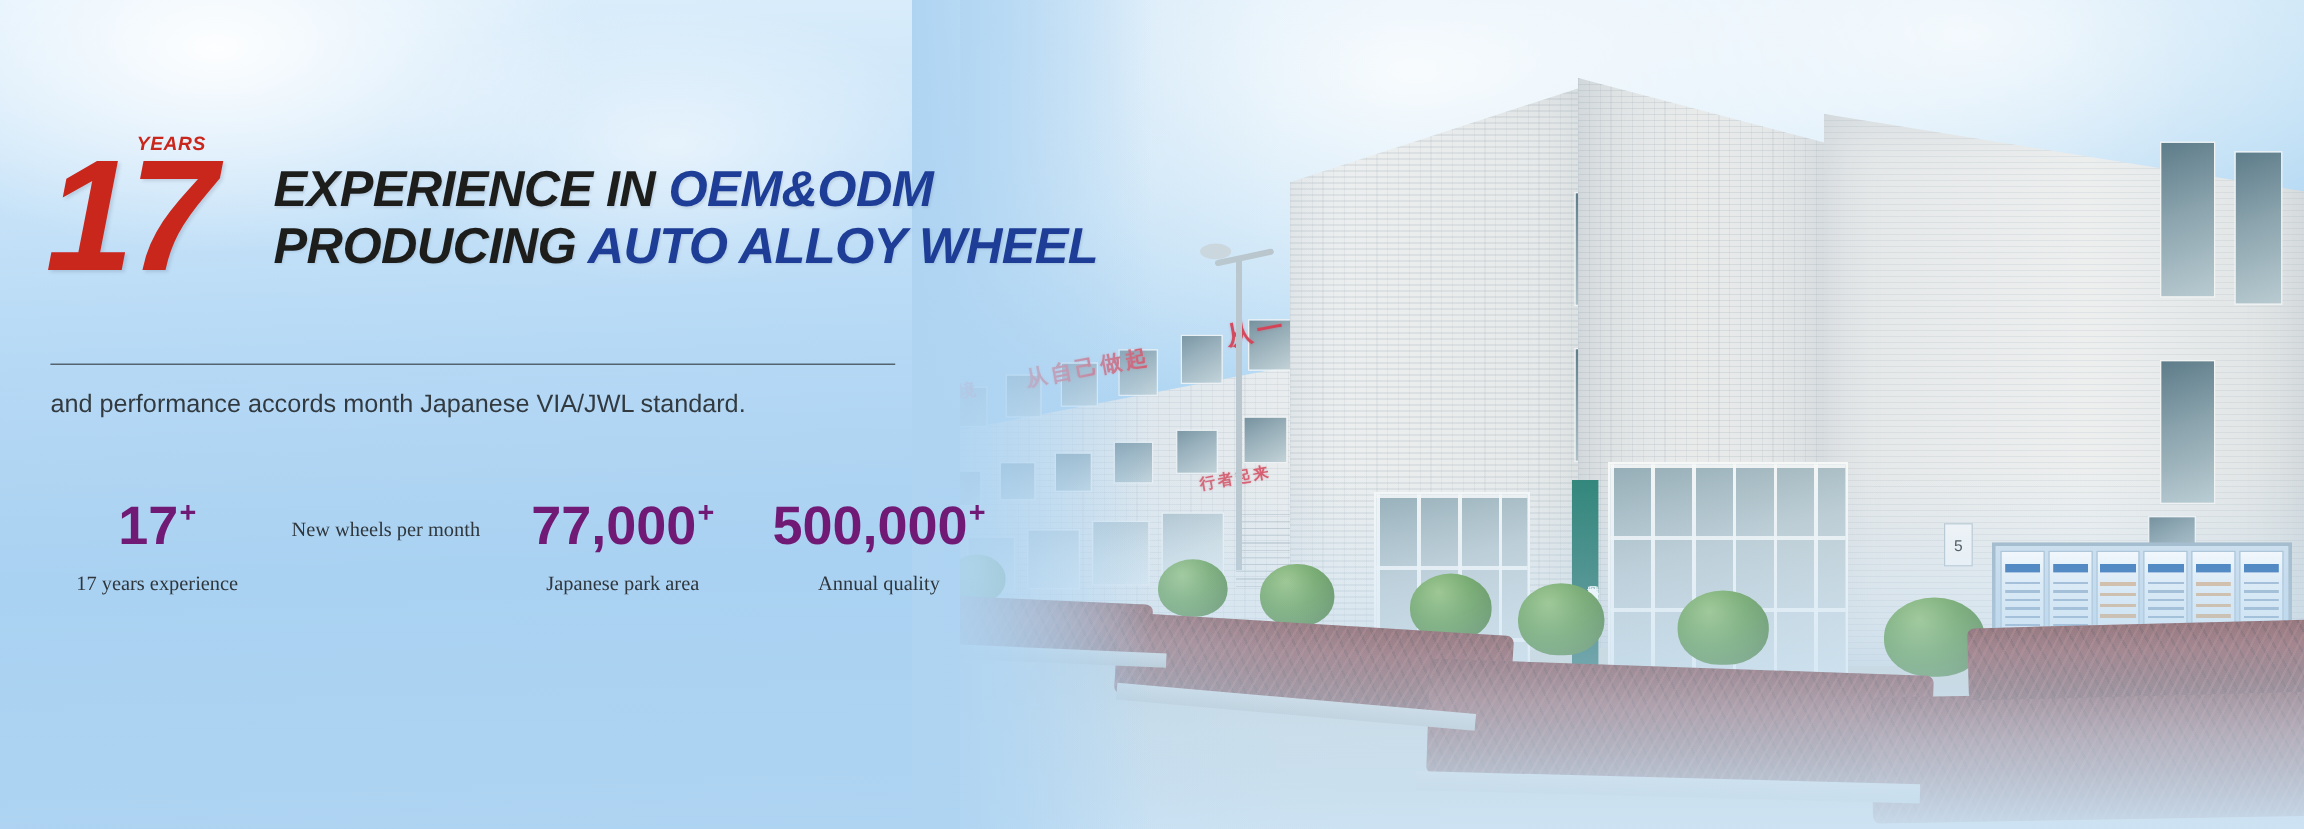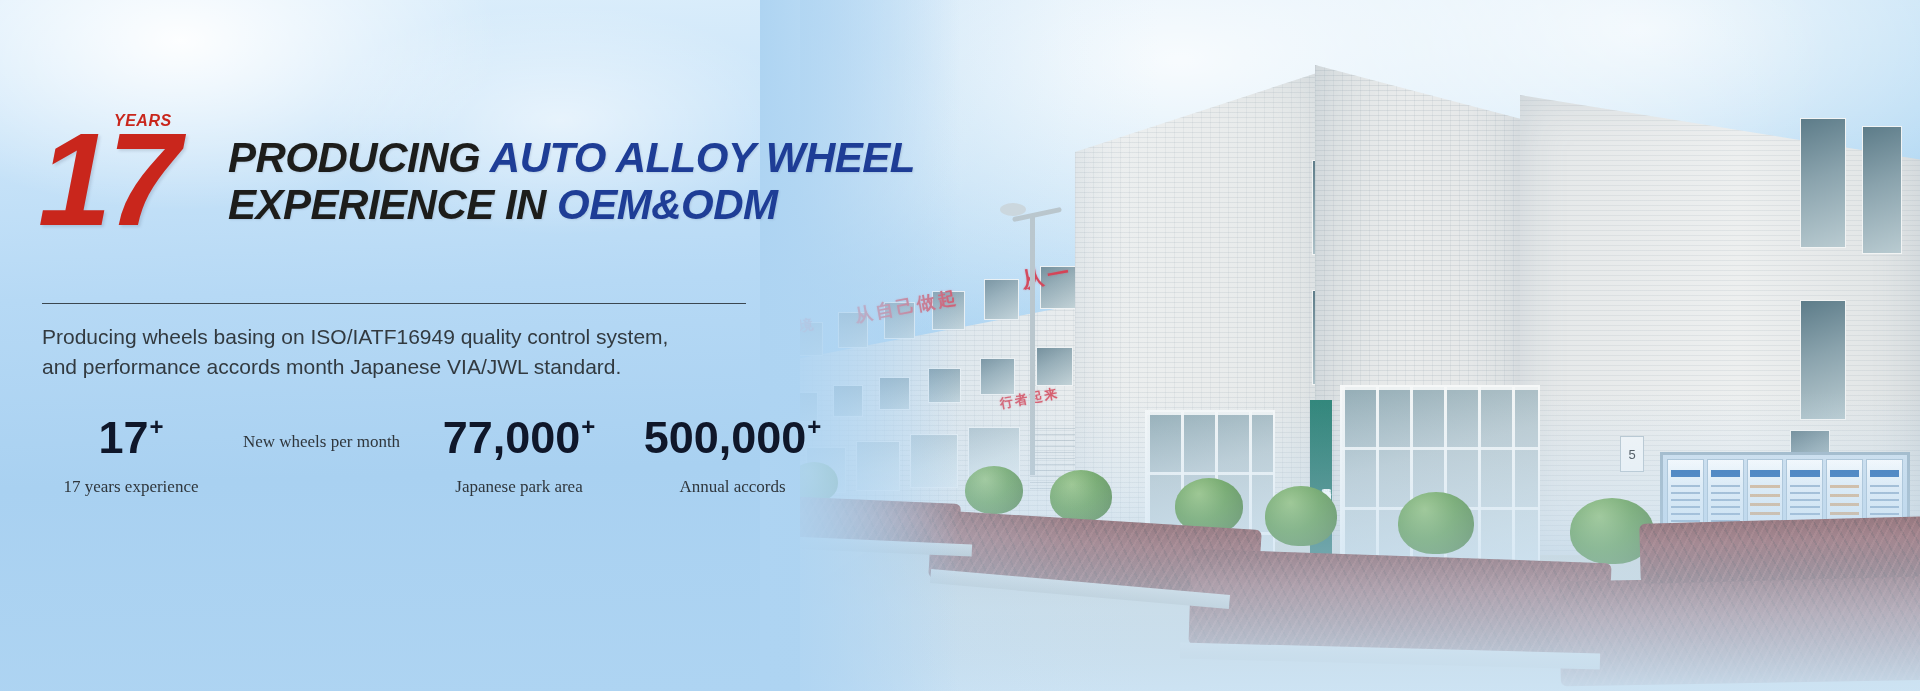--- a/index.html
+++ b/index.html
@@ -421,21 +421,21 @@
     left: 40px;
     top: 415px;
     display: flex;
     align-items: flex-start;
   }
   .stat {
     text-align: center;
     padding: 0 8px;
   }
   .stat-value {
-    color: #0f172a;
+    color: #701a75;
     font-size: 45px;
     font-weight: 700;
     line-height: 1;
     white-space: nowrap;
     font-family: "Liberation Sans", sans-serif;
   }
   .stat-value .plus {
     font-size: 24px;
     vertical-align: 18px;
     font-weight: 700;
@@ -558,29 +558,28 @@
   <div class="content">
 
     <div class="headline-row">
 
       <div class="years-lockup">
         <div class="years-label">YEARS</div>
         <div class="years-number">17</div>
       </div>
 
       <div class="headline">
+        <div class="headline-line"><span class="tx-dark">EXPERIENCE IN </span><span class="tx-blue">OEM&amp;ODM</span></div>
         <div class="headline-line"><span class="tx-dark">PRODUCING </span><span class="tx-blue">AUTO ALLOY WHEEL</span></div>
-        <div class="headline-line"><span class="tx-dark">EXPERIENCE IN </span><span class="tx-blue">OEM&amp;ODM</span></div>
       </div>
     </div>
 
     <div class="divider"></div>
 
     <div class="lede">
-      <div>Producing wheels basing on ISO/IATF16949 quality control system,</div>
       <div>and performance accords month Japanese VIA/JWL standard.</div>
     </div>
 
     <div class="stats">
 
       <div class="stat" style="width:166px;">
         <div class="stat-value"><span>17</span><span class="plus">+</span></div>
         <div class="stat-label">17 years experience</div>
       </div>
 
@@ -588,18 +587,18 @@
         <div class="stat-label">New wheels per month</div>
       </div>
 
       <div class="stat" style="width:180px;">
         <div class="stat-value"><span>77,000</span><span class="plus">+</span></div>
         <div class="stat-label">Japanese park area</div>
       </div>
 
       <div class="stat" style="width:215px;">
         <div class="stat-value"><span>500,000</span><span class="plus">+</span></div>
-        <div class="stat-label">Annual accords</div>
+        <div class="stat-label">Annual quality</div>
       </div>
 
     </div>
   </div>
 </div>
 
 </body></html>

